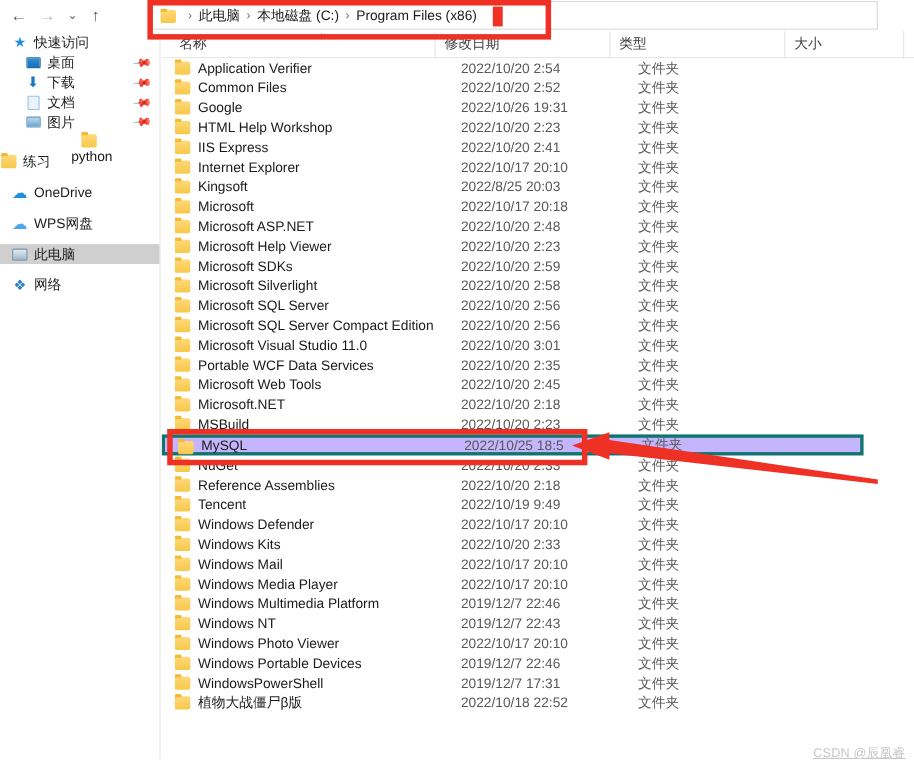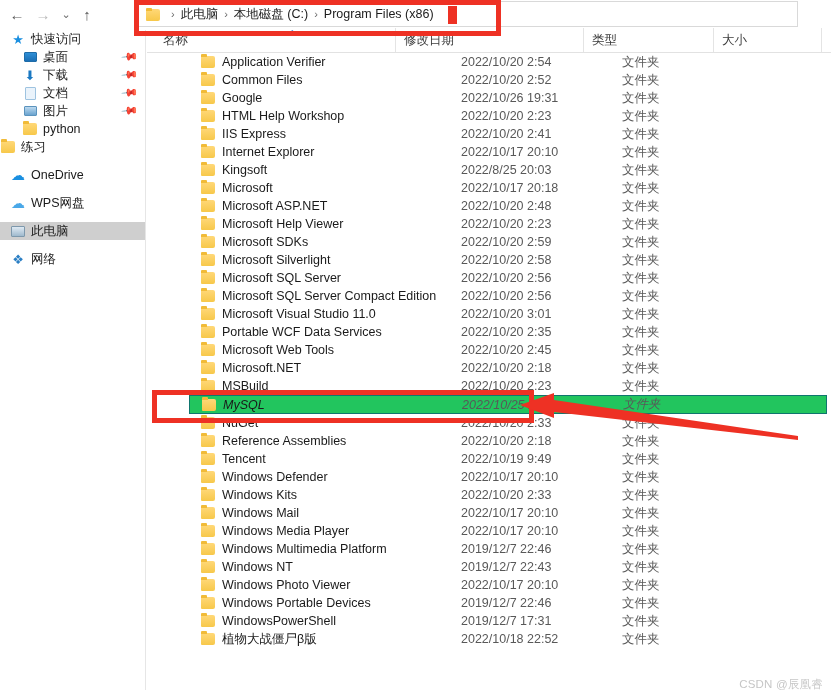--- a/index.html
+++ b/index.html
@@ -120,21 +120,21 @@
     align-items: center;
     font-size: 12.5px;
     color: #3c3c3c;
     padding-left: 8px;
     border-left: 1px solid #e4e4e4;
     white-space: nowrap;
   }
   .colhead.first { border-left: none; }
   .col-name { left: 8px;   width: 257px; }
   .col-date { left: 248px; width: 115px; }
-  .col-type { left: 436px; width: 140px; }
+  .col-type { left: 407px; width: 140px; }
   .col-size { left: 566px; width: 108px; }
   .colhead-end { left: 674px; width: 10px; border-left: 1px solid #e4e4e4; }
 
   .sort-caret {
     position: absolute;
     left: 143px; top: 2px;
     font-size: 10px;
     color: #5b8fd6;
     line-height: 1;
   }
@@ -212,26 +212,24 @@
     overflow: hidden;
   }
 
   .frow {
     position: relative;
     height: 18px;
     display: flex;
     align-items: center;
     font-size: 12.5px;
     white-space: nowrap;
-    margin-left: 42px;
   }
   .frow.selected {
-    background: #22c55e;
-    border: 1px solid #0f766e;
-    font-style: italic;
+    background: #c4b5fd;
+    border: 3px solid #0f766e;
   }
 
   .f-icon {
     position: absolute;
     left: 12px; top: 3px;
     width: 14px; height: 12px;
     background: linear-gradient(180deg,#ffd878 0%,#f7c84a 100%);
     border-radius: 1px 2px 2px 1px;
   }
   .f-icon::after {
@@ -265,20 +263,21 @@
   }
 
   
   .watermark {
     position: absolute;
     right: 8px; bottom: 6px;
     font-size: 11.5px;
     color: #c6c6c6;
     letter-spacing: 0.2px;
     white-space: nowrap;
+    text-decoration: underline;
   }
 </style>
 </head>
 <body>
 
 <div id="app">
 
   <div class="navbar">
     <div class="nav-btn back">←</div>
     <div class="nav-btn fwd">→</div>
@@ -336,21 +335,21 @@
         <span class="si-label">文档</span>
         <span class="side-pin">📌</span>
       </div>
       <div class="side-item" style="padding-left: 22px;">
         <span class="si-icon">
           <span class="ic-pic"></span>
         </span>
         <span class="si-label">图片</span>
         <span class="side-pin">📌</span>
       </div>
-      <div class="side-item" style="padding-left: 22px;">
+      <div class="side-item" style="padding-left: 22px; flex-direction: column;">
         <span class="si-icon">
           <span class="ic-folder"></span>
         </span>
         <span class="si-label">python</span>
       </div>
       <div class="side-item" style="">
         <span class="si-icon">
           <span class="ic-folder"></span>
         </span>
         <span class="si-label">练习</span>

